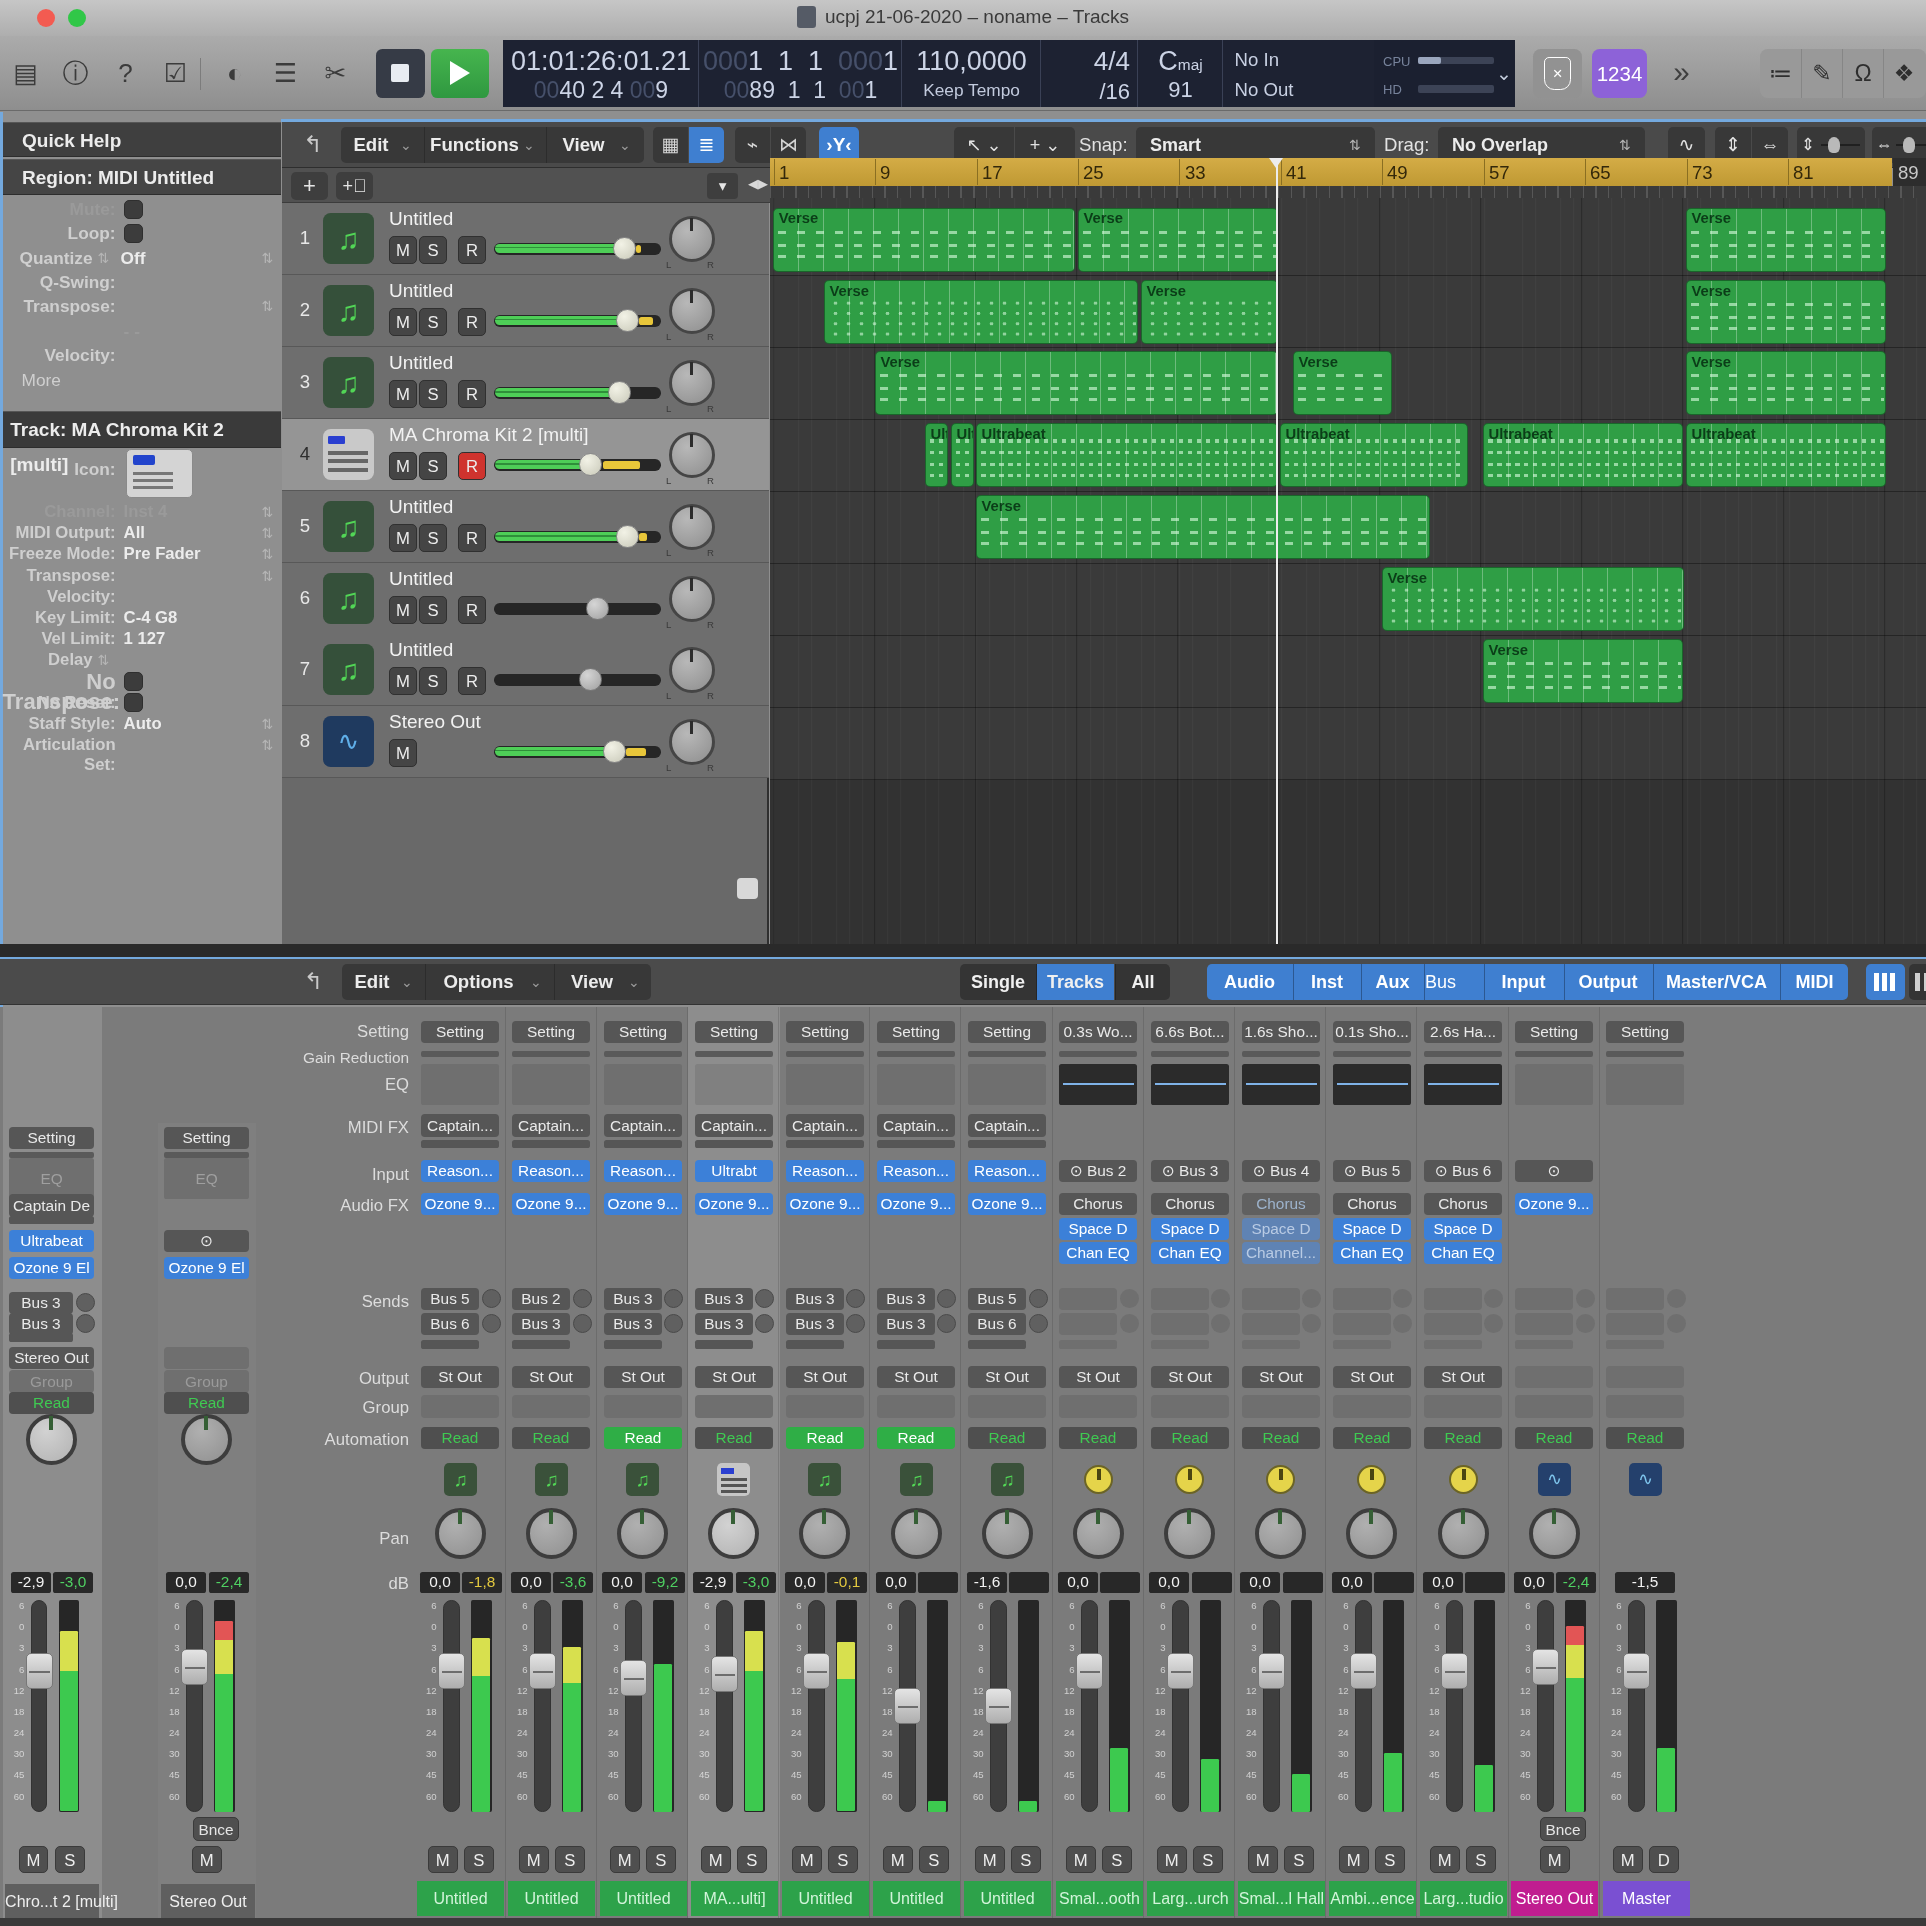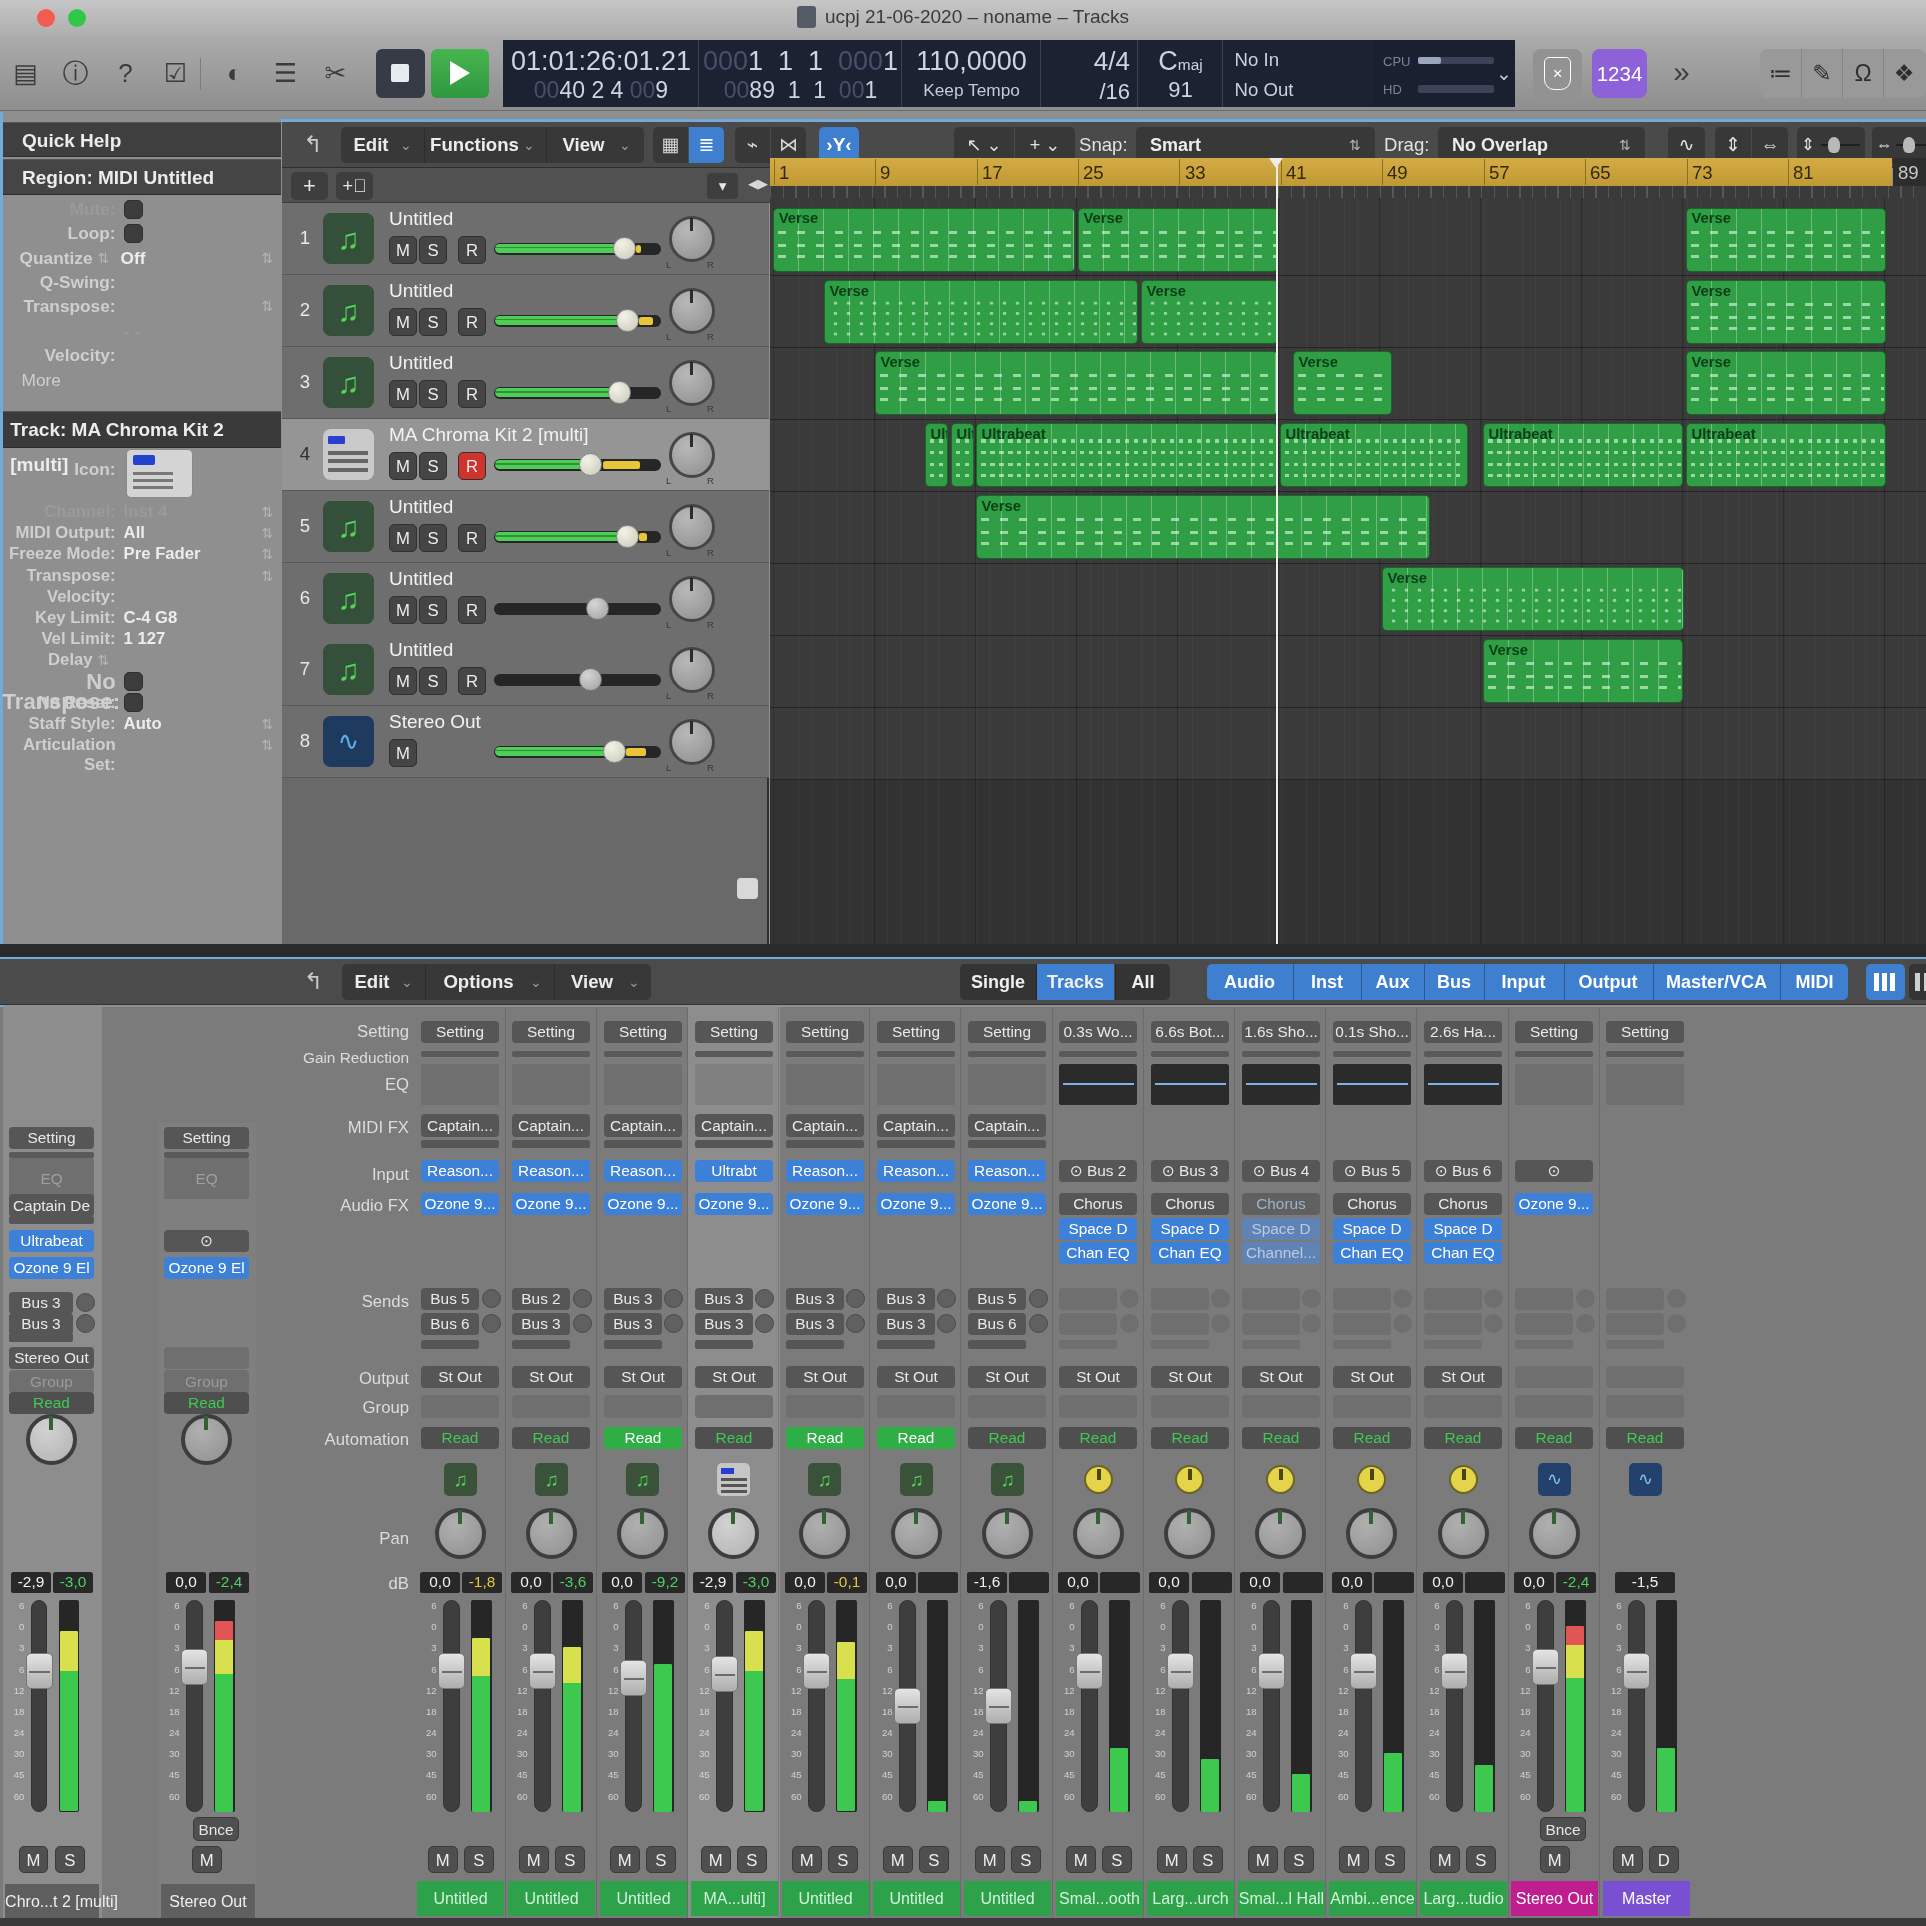--- a/index.html
+++ b/index.html
@@ -582,21 +582,21 @@
             <div class="abs" style="left: 73px; top: 0px; width: 19px; height: 36px; font-size: 14px; line-height: 36px; color: rgb(154, 154, 154);">⌄</div>
           </div>
         </div>
         <div class="abs" style="left: 960px; top: 5.1px; width: 76px; height: 36px; text-align: center; line-height: 36px; font-size: 18px; color: rgb(240, 240, 240); background: rgb(52, 52, 52); border-radius: 5.1px 0px 0px 5.1px; border-left: none; font-weight: bold;">Single</div>
         <div class="abs" style="left: 1036px; top: 5.1px; width: 78px; height: 36px; text-align: center; line-height: 36px; font-size: 18px; color: rgb(240, 240, 240); background: rgb(63, 127, 208); border-radius: 0px; border-left: 1.3px solid rgb(38, 38, 38); font-weight: bold;">Tracks</div>
         <div class="abs" style="left: 1115px; top: 5.1px; width: 55px; height: 36px; text-align: center; line-height: 36px; font-size: 18px; color: rgb(240, 240, 240); background: rgb(52, 52, 52); border-radius: 0px 5.1px 5.1px 0px; border-left: 1.3px solid rgb(38, 38, 38); font-weight: bold;">All</div>
         <div class="abs" style="left: 1207px; top: 5.1px; width: 641px; height: 36px; background: rgb(63, 127, 208); border-radius: 5.1px;">
           <div class="abs" style="left: 0px; top: 0px; width: 85px; height: 36px; text-align: center; line-height: 36px; font-size: 18px; color: rgb(255, 255, 255); border-left: none; font-weight: bold;">Audio</div>
           <div class="abs" style="left: 86px; top: 0px; width: 67px; height: 36px; text-align: center; line-height: 36px; font-size: 18px; color: rgb(255, 255, 255); border-left: 1.3px solid rgba(0, 0, 0, 0.3); font-weight: bold;">Inst</div>
           <div class="abs" style="left: 154px; top: 0px; width: 62px; height: 36px; text-align: center; line-height: 36px; font-size: 18px; color: rgb(255, 255, 255); border-left: 1.3px solid rgba(0, 0, 0, 0.3); font-weight: bold;">Aux</div>
-          <div class="abs" style="left: 217px; top: 0px; width: 59px; height: 36px; text-align: center; line-height: 36px; font-size: 18px; color: rgb(255, 255, 255); border-left: 1.3px solid rgba(0, 0, 0, 0.3); font-weight: bold;">Bus</div>
+          <div class="abs" style="left: 217px; top: 0px; width: 59px; height: 36px; text-align: left; line-height: 36px; font-size: 18px; color: rgb(255, 255, 255); border-left: 1.3px solid rgba(0, 0, 0, 0.3); font-weight: normal;">Bus</div>
           <div class="abs" style="left: 277px; top: 0px; width: 78px; height: 36px; text-align: center; line-height: 36px; font-size: 18px; color: rgb(255, 255, 255); border-left: 1.3px solid rgba(0, 0, 0, 0.3); font-weight: bold;">Input</div>
           <div class="abs" style="left: 357px; top: 0px; width: 87px; height: 36px; text-align: center; line-height: 36px; font-size: 18px; color: rgb(255, 255, 255); border-left: 1.3px solid rgba(0, 0, 0, 0.3); font-weight: bold;">Output</div>
           <div class="abs" style="left: 446px; top: 0px; width: 126px; height: 36px; text-align: center; line-height: 36px; font-size: 18px; color: rgb(255, 255, 255); border-left: 1.3px solid rgba(0, 0, 0, 0.3); font-weight: bold;">Master/VCA</div>
           <div class="abs" style="left: 573px; top: 0px; width: 68px; height: 36px; text-align: center; line-height: 36px; font-size: 18px; color: rgb(255, 255, 255); border-left: 1.3px solid rgba(0, 0, 0, 0.3); font-weight: bold;">MIDI</div>
         </div>
         <div class="abs" style="left: 1866px; top: 5.1px; width: 39px; height: 36px; background: rgb(63, 127, 208); border-radius: 5.1px;">
           <div class="abs" style="left: 7.7px; top: 9px; width: 5.1px; height: 18px; background: rgb(255, 255, 255);"></div>
           <div class="abs" style="left: 16px; top: 9px; width: 5.1px; height: 18px; background: rgb(255, 255, 255);"></div>
           <div class="abs" style="left: 24.4px; top: 9px; width: 5.1px; height: 18px; background: rgb(255, 255, 255);"></div>
         </div>

